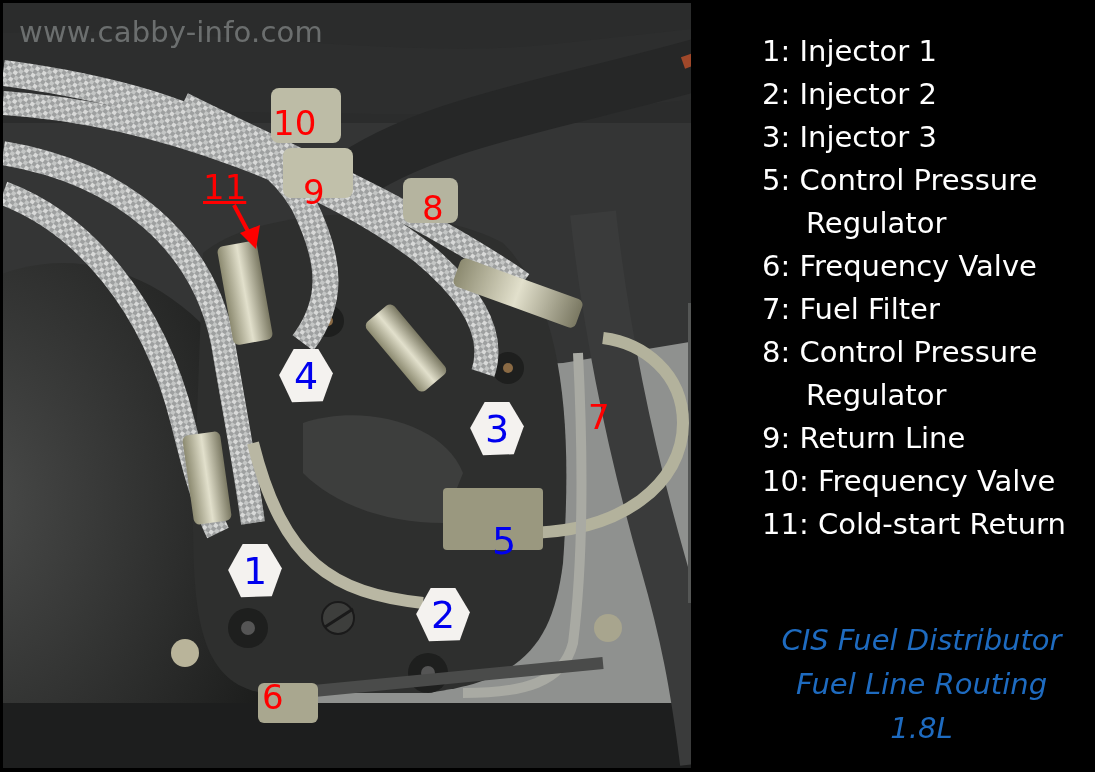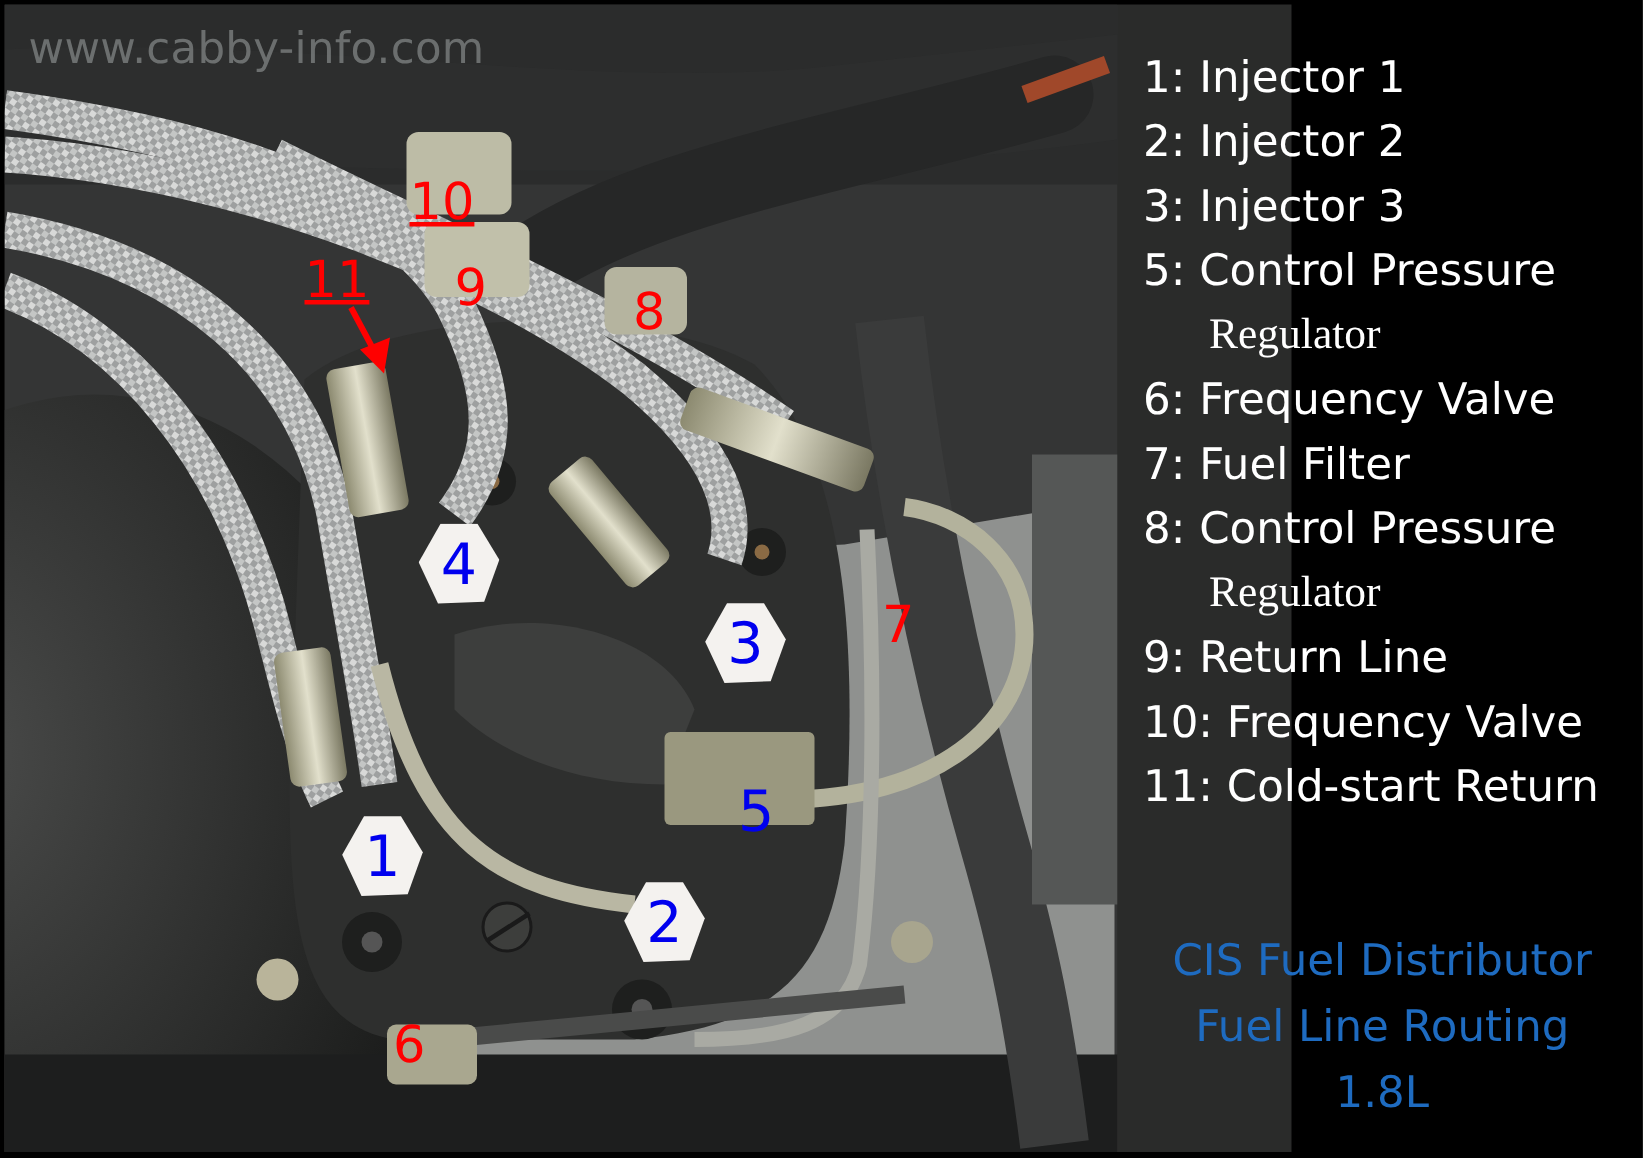--- a/index.html
+++ b/index.html
@@ -2,21 +2,21 @@
 <html><head>
 <meta charset="utf-8">
 <style>
   html, body { margin: 0; padding: 0; }
   body {
     width: 1095px; height: 772px; background: #000;
     position: relative; overflow: hidden;
     font-family: "DejaVu Sans", sans-serif;
   }
   #photo {
-    position: absolute; left: 3px; top: 3px; width: 858px; height: 765px;
+    position: absolute; left: 3px; top: 3px; width: 688px; height: 765px;
     overflow: hidden; background: #2a2b2a;
   }
   #photo svg { position: absolute; left: 0; top: 0; }
   .watermark {
     position: absolute; left: 16px; top: 12px;
     font-size: 29px; color: rgba(160,165,165,0.55); letter-spacing: 0.2px;
   }
   .red-label {
     position: absolute; color: #ff0000; font-size: 34px; line-height: 1;
   }
@@ -34,24 +34,24 @@
     position: relative; color: #0000ee; font-size: 38px; line-height: 1;
   }
   .plain-blue {
     position: absolute; color: #0000ee; font-size: 38px; line-height: 1;
   }
   #legend {
     position: absolute; left: 762px; top: 10px; width: 330px;
     color: #ffffff; font-size: 29px; line-height: 43px; margin-top: 20px;
   }
   #legend .row { white-space: nowrap; }
-  #legend .row .cont { padding-left: 44px; display: block; font-family: Liberation Serif, serif; }
+  #legend .row .cont { padding-left: 44px; display: block; }
   #caption {
     position: absolute; left: 750px; top: 618px; width: 343px;
-    color: #1e6bc0; font-size: 29px; line-height: 44px; text-align: center;
+    color: #1e6bc0; font-size: 29px; line-height: 44px; text-align: center; font-style: italic;
   }
 </style>
 </head>
 <body>
 
 <div id="photo">
   <svg width="742" height="765" viewBox="0 0 742 765">
     <defs>
       <pattern id="braid" width="8" height="8" patternUnits="userSpaceOnUse" patternTransform="rotate(35)">
         <rect width="8" height="8" fill="#9ea0a0"></rect>
@@ -148,21 +148,21 @@
     <div class="hex-shape"></div>
     <span class="num">4</span>
   </div>
 
   <span class="plain-blue" style="left:489px; top:519px;">5</span>
 
   <span class="red-label" style="left:259px; top:677px;">6</span>
   <span class="red-label" style="left:585px; top:397px;">7</span>
   <span class="red-label" style="left:419px; top:188px;">8</span>
   <span class="red-label" style="left:300px; top:172px;">9</span>
-  <span class="red-label" style="left:270px; top:115px;text-decoration:underline;">10</span>
+  <span class="red-label" style="left:270px; top:103px;">10</span>
   <span class="red-label" style="left:200px; top:167px;text-decoration:underline;">11</span>
   <svg style="position:absolute; left:225px; top:200px;" width="40" height="50">
     <line x1="6" y1="2" x2="22" y2="32" stroke="#ff0000" stroke-width="4"></line>
     <polygon points="12,30 32,22 28,46" fill="#ff0000"></polygon>
   </svg>
 </div>
 
 <div id="legend">
   <div class="row"><span>1:</span> <span>Injector 1</span></div>
   <div class="row"><span>2:</span> <span>Injector 2</span></div>

